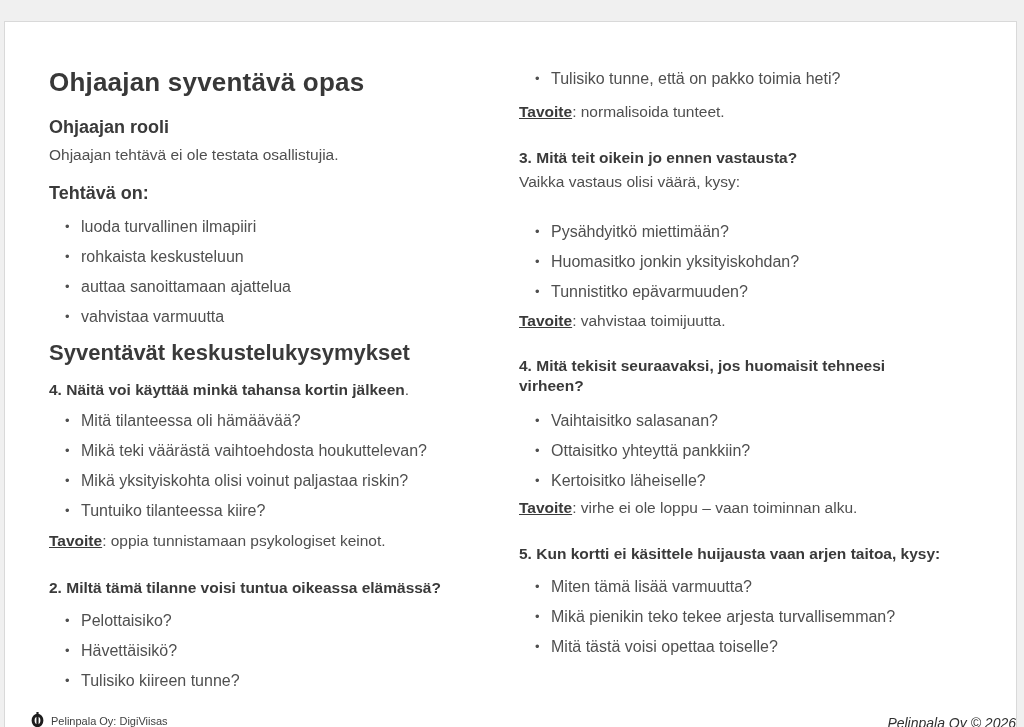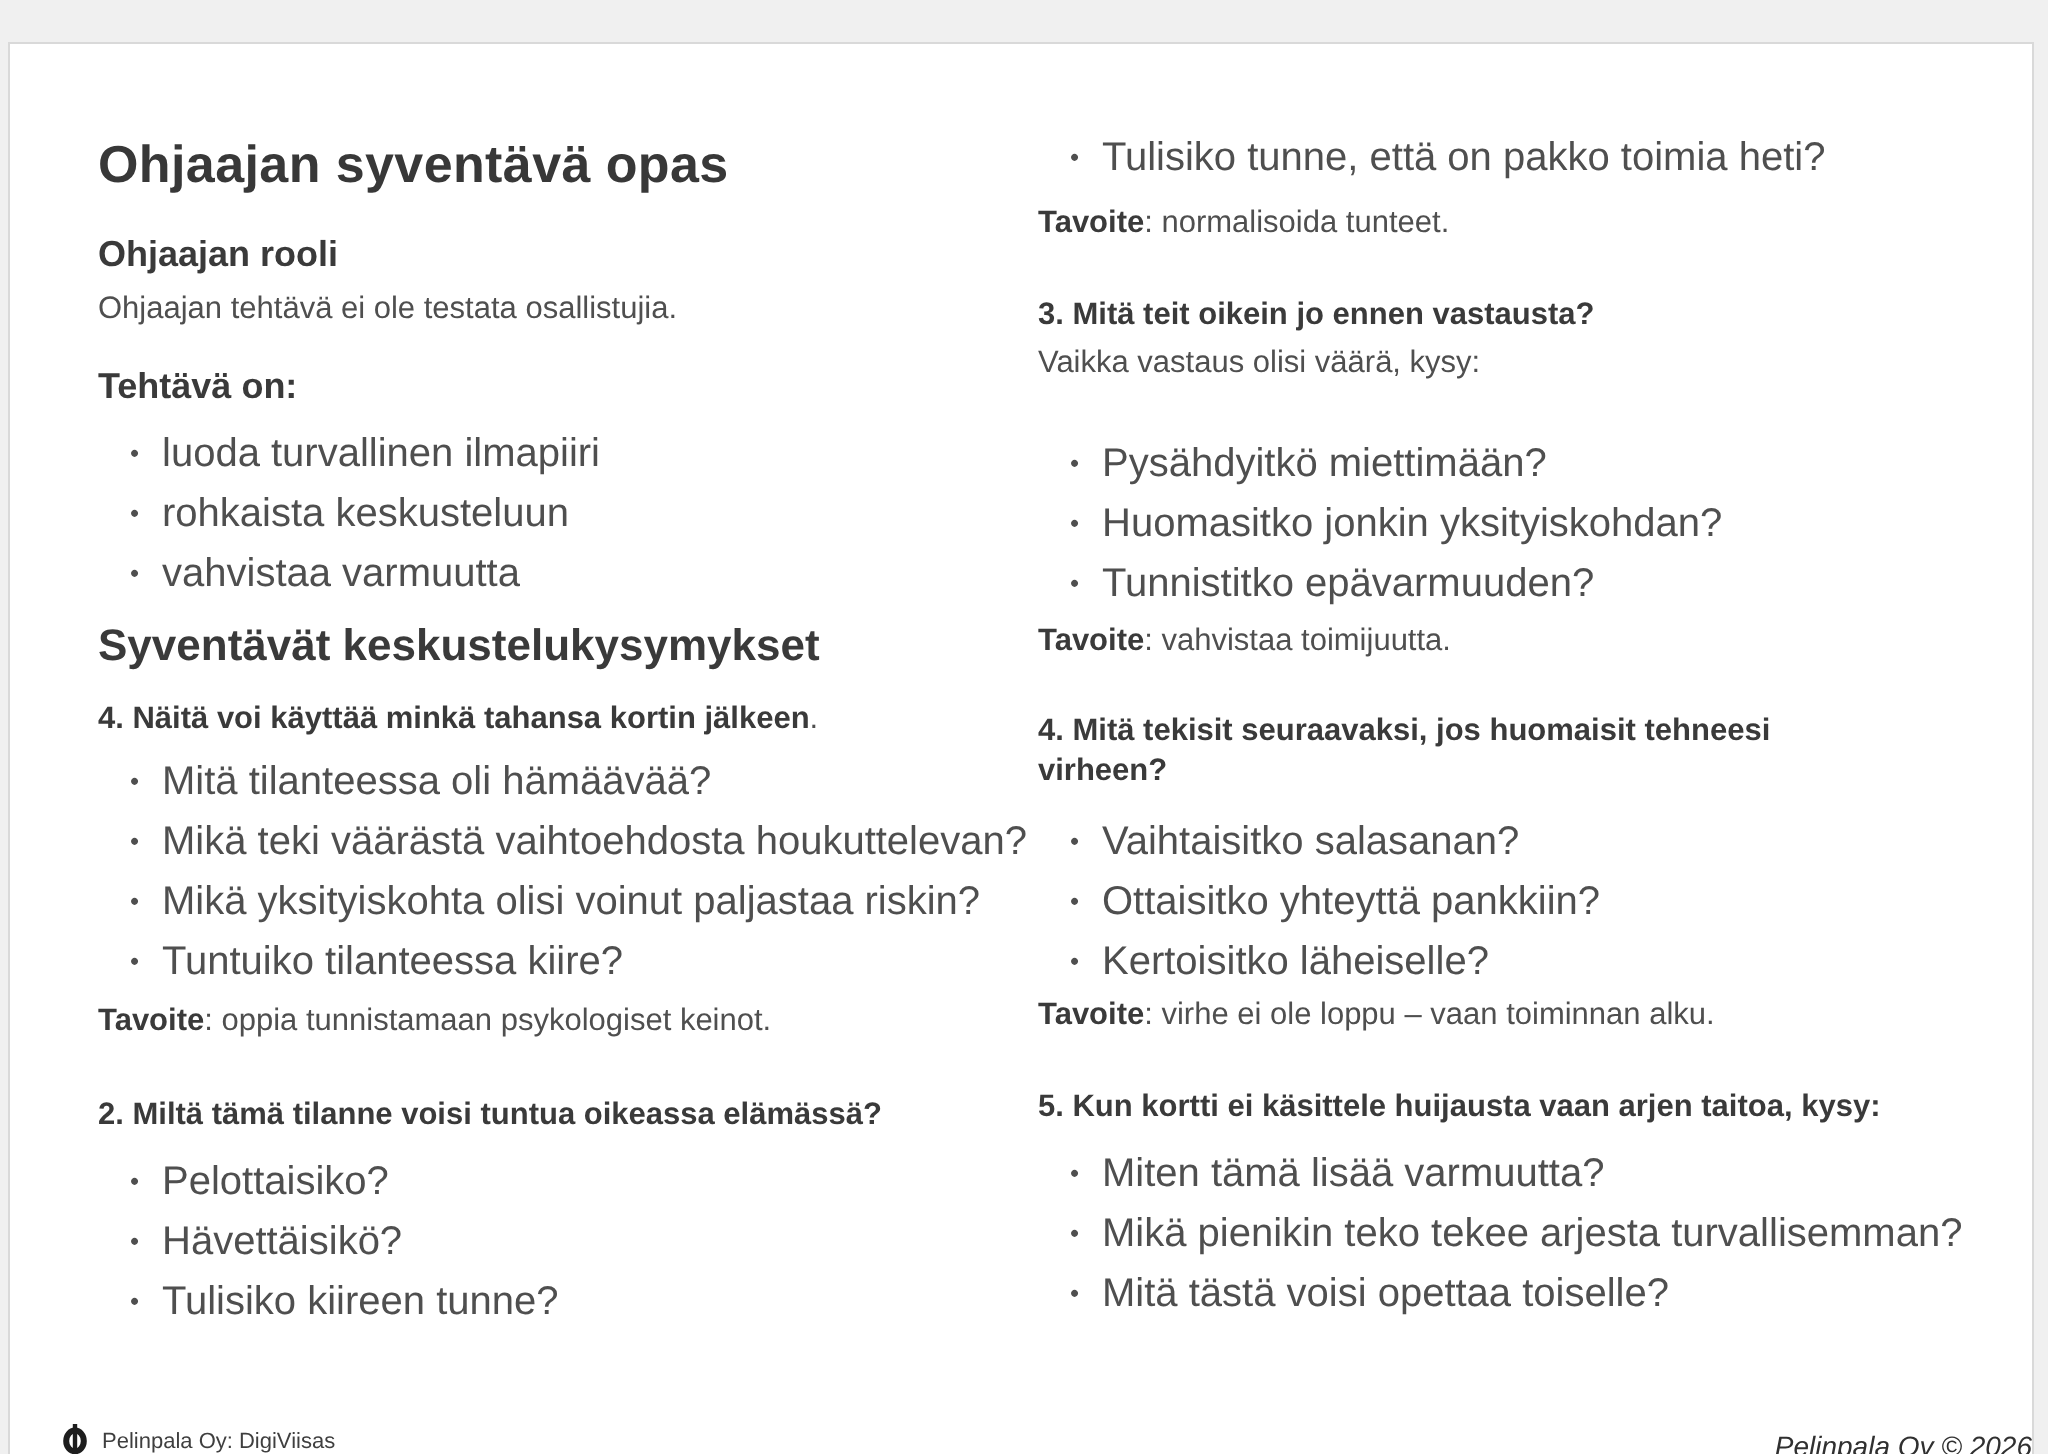--- a/index.html
+++ b/index.html
@@ -34,31 +34,31 @@
   h3 .normal { font-weight: normal; color: #4f4f4f; }
   h3.narrow { max-width: 380px; }
 
   .body-text, .intro-text {
     font-size: 15.5px; color: #4f4f4f; line-height: 18px;
   }
   ul.bullets { list-style: none; }
   ul.bullets li {
     position: relative;
     padding-left: 32px;
-    font-size: 20px; color: #4f4f4f;
+    font-size: 16px; color: #4f4f4f;
     line-height: 30px;
     white-space: nowrap;
   }
   ul.bullets li::before {
     content: "\2022";
     position: absolute; left: 16px; top: 0;
     color: #4f4f4f; font-size: 13px;
   }
   .goal { font-size: 15.5px; color: #4f4f4f; line-height: 19px; }
-  .goal .goal-label { font-weight: bold; color: #3a3a3a; }
+  .goal .goal-label { font-weight: bold; color: #3a3a3a; text-decoration: underline; }
 
   
   .mt-5  { margin-top: 5px; }
   .mt-8  { margin-top: 8px; }
   .mt-9  { margin-top: 26px; }
   .mt-10 { margin-top: 10px; }
   .mt-14 { margin-top: 14px; }
   .mt-18 { margin-top: 18px; }
   .mt-26 { margin-top: 26px; }
   .mt-27 { margin-top: 27px; }
@@ -87,20 +87,21 @@
   <div class="col col-left">
     <h1 class="doc-title">Ohjaajan syventävä opas</h1>
 
     <h2 class="mt-18">Ohjaajan rooli</h2>
     <p class="body-text mt-8">Ohjaajan tehtävä ei ole testata osallistujia.</p>
 
     <h2 class="mt-18">Tehtävä on:</h2>
     <ul class="bullets mt-8">
       <li>luoda turvallinen ilmapiiri</li>
       <li>rohkaista keskusteluun</li>
+      <li>auttaa sanoittamaan ajattelua</li>
       <li>vahvistaa varmuutta</li>
     </ul>
 
     <h2 class="big mt-8">Syventävät keskustelukysymykset</h2>
 
     <h3 class="mt-14"><span>4. Näitä voi käyttää minkä tahansa kortin jälkeen</span><span class="normal">.</span></h3>
     <ul class="bullets mt-6">
       <li>Mitä tilanteessa oli hämäävää?</li>
       <li>Mikä teki väärästä vaihtoehdosta houkuttelevan?</li>
       <li>Mikä yksityiskohta olisi voinut paljastaa riskin?</li>

